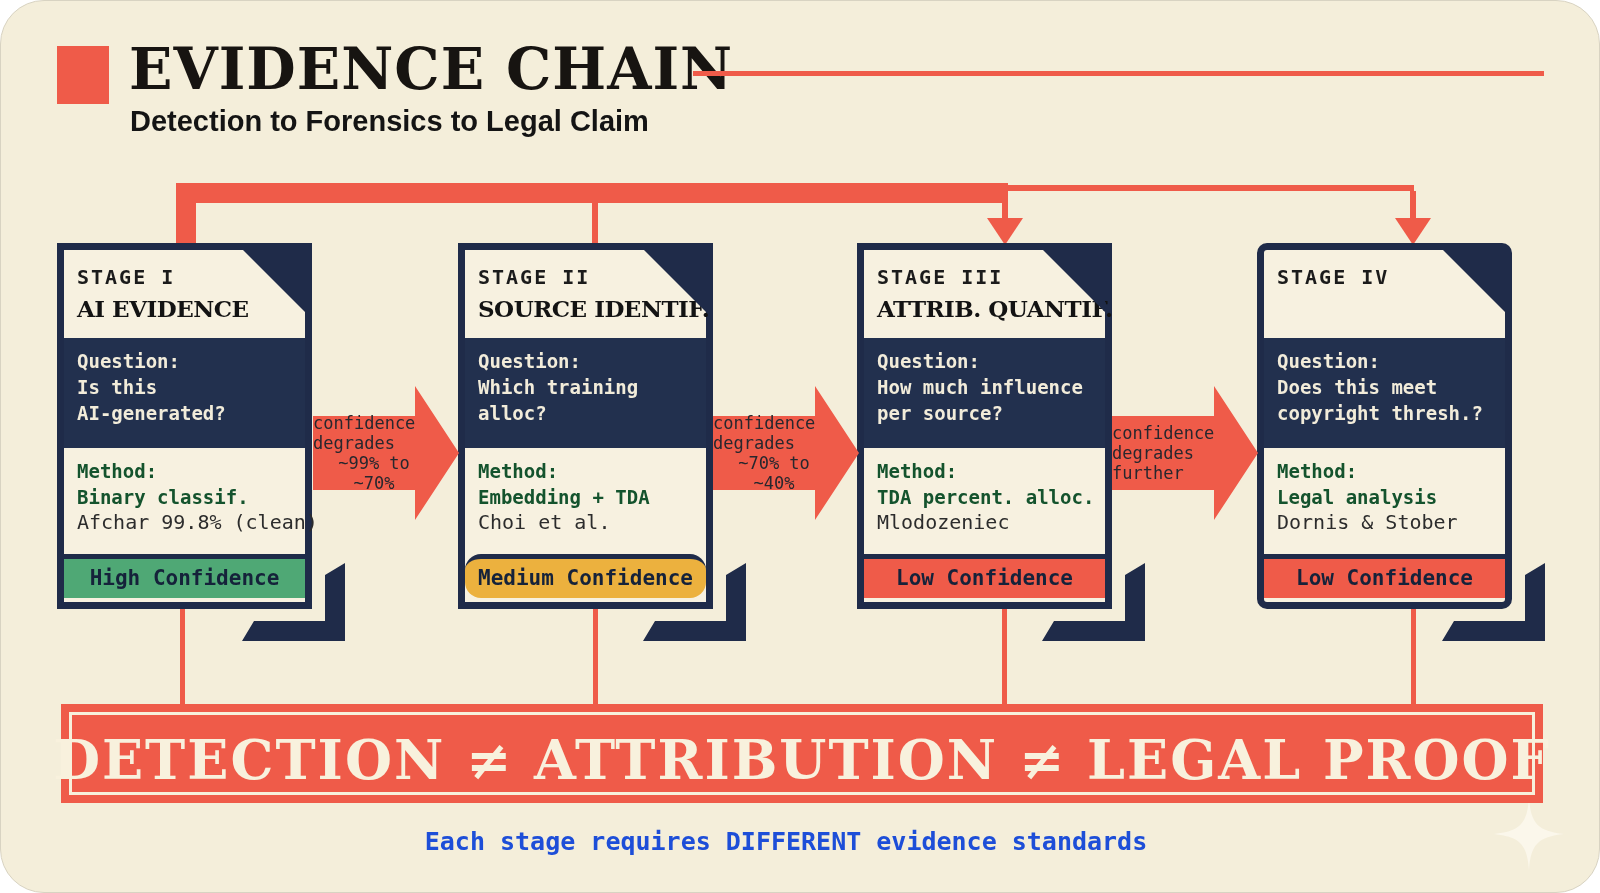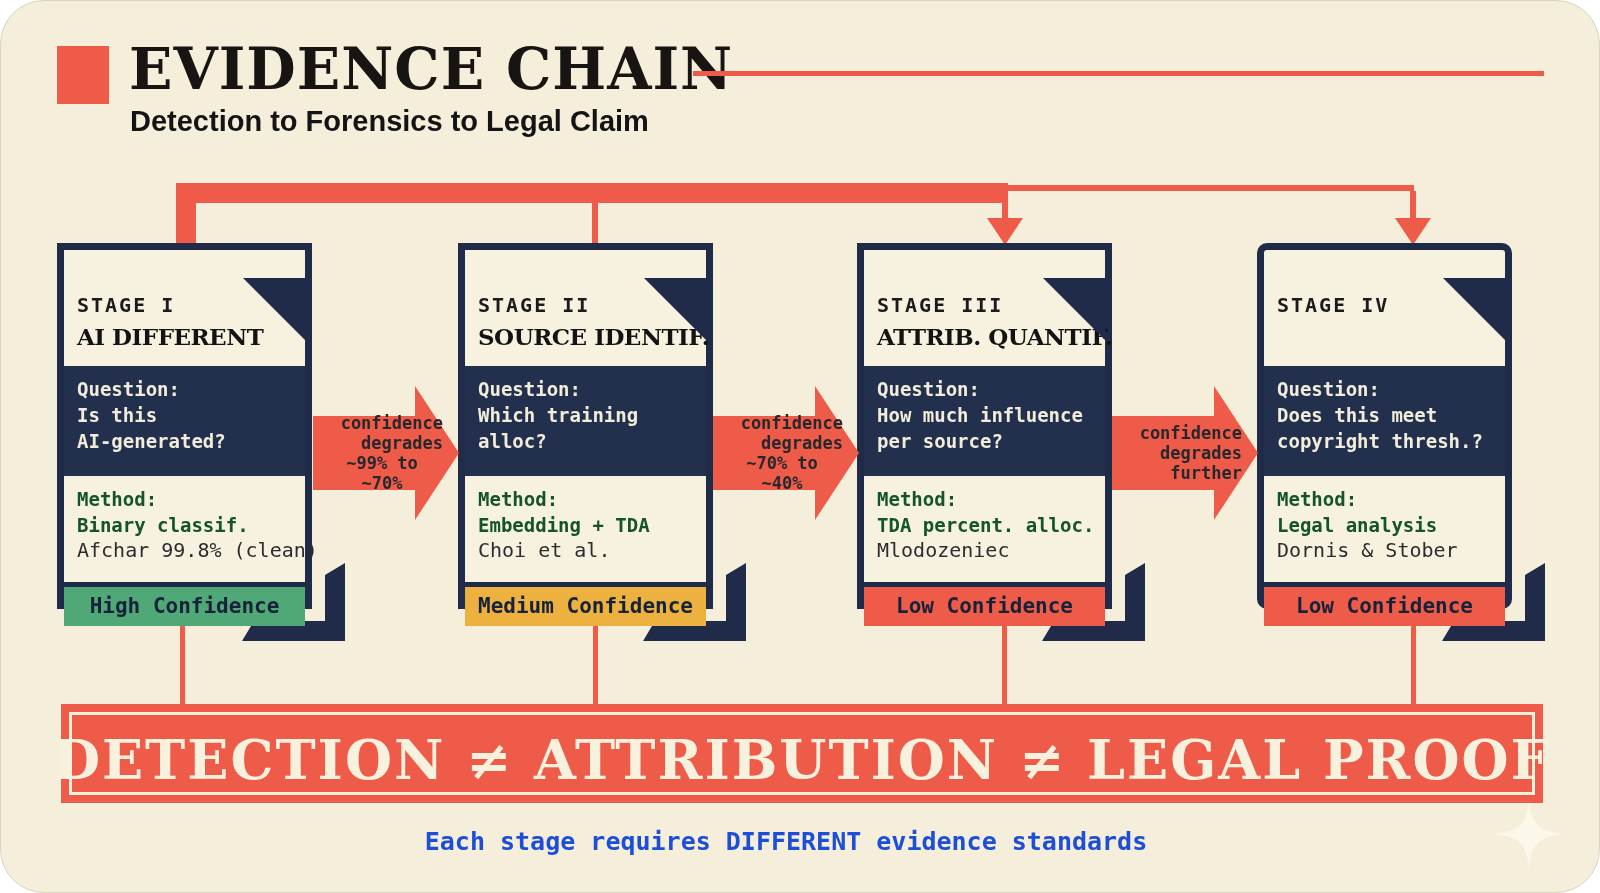--- a/index.html
+++ b/index.html
@@ -31,21 +31,21 @@
   .tc-v4{left:1409px;top:190px;width:6px;height:28px;}
   .ah{width:0;height:0;border-left:18px solid transparent;border-right:18px solid transparent;border-top:27px solid #ef5b49;}
   .ah3{left:986px;top:217px;}
   .ah4{left:1394px;top:217px;}
   
   .card{
     top:242px;width:255px;height:366px;background:#f7f1e0;
     border:7px solid #1f2b49;box-sizing:border-box;z-index:2;
   }
   .card1{left:56px;} .card2{left:457px;} .card3{left:856px;} .card4{left:1256px;border-radius:10px;}
-  .card-header{position:relative;height:88px;padding:15px 4px 0 13px;box-sizing:border-box;margin-top:28px;}
+  .card-header{position:relative;height:88px;padding:15px 4px 0 13px;box-sizing:border-box;}
   .fold{position:absolute;top:0;right:0;width:62px;height:62px;background:#1f2b49;
         clip-path:polygon(0 0,100% 0,100% 100%);}
   .stage-label{font-size:20px;font-weight:bold;letter-spacing:2px;color:#1b1b1b;}
   .card-title{
     margin-top:6px;font-family:"DejaVu Serif","Liberation Serif",serif;font-weight:bold;
     font-size:23px;letter-spacing:-0.5px;color:#131313;white-space:nowrap;
   }
   .card-question{
     height:110px;background:#22304e;color:#f2ecda;padding:10px 13px;box-sizing:border-box;
     font-size:19px;font-weight:bold;line-height:26px;
@@ -58,23 +58,23 @@
     text-align:center;line-height:38px;font-size:21px;font-weight:bold;color:#15223a;
   }
   
   .bracket{top:562px;width:103px;height:78px;z-index:1;}
   .b1{left:241px;} .b2{left:642px;} .b3{left:1041px;} .b4{left:1441px;}
   
   .flow-arrow{top:385px;width:146px;height:134px;z-index:3;}
   .fa1{left:312px;} .fa2{left:712px;} .fa3{left:1111px;}
   .flow-arrow svg{position:absolute;left:0;top:0;}
   .arrow-text{
-    position:absolute;left:8px;top:0;width:122px;height:134px;
-    display:flex;flex-direction:column;align-items:flex-end;justify-content:center;
-    font-size:17px;font-weight:bold;line-height:20px;color:#27272e;text-align:center;
+    position:absolute;left:0;top:0;width:122px;height:134px;
+    display:flex;flex-direction:column;align-items:flex-start;justify-content:center;
+    font-size:17px;font-weight:normal;line-height:20px;color:#27272e;text-align:center;
   }
   
   .drop{top:608px;width:5px;height:95px;}
   .d1{left:179px;} .d2{left:592px;} .d3{left:1001px;} .d4{left:1410px;}
   
   .banner{left:60px;top:703px;width:1482px;height:99px;background:#ef5b49;z-index:2;}
   .banner-inner{
     position:absolute;left:8px;top:8px;right:8px;bottom:8px;border:3px solid #f7f0dc;
     display:flex;align-items:center;justify-content:center;
   }
@@ -117,21 +117,21 @@
       <polygon points="12,58 83,58 83,12 103,0 103,78 0,78" fill="#1f2b49"></polygon>
     </svg>
   <svg class="abs bracket b4" viewBox="0 0 103 78">
       <polygon points="12,58 83,58 83,12 103,0 103,78 0,78" fill="#1f2b49"></polygon>
     </svg>
 
   <div class="abs card card1">
     <div class="card-header">
       <div class="fold"></div>
       <div class="stage-label">STAGE I</div>
-      <div class="card-title">AI DIFFERENT</div>
+      <div class="card-title">AI EVIDENCE</div>
     </div>
     <div class="card-question">
       <div>Question:</div>
       <div>Is this</div>
       <div>AI-generated?</div>
     </div>
     <div class="card-method">
       <div class="method-line">Method:</div>
       <div class="method-line">Binary classif.</div>
       <div class="citation">Afchar 99.8% (clean)</div>
@@ -148,21 +148,21 @@
     <div class="card-question">
       <div>Question:</div>
       <div>Which training</div>
       <div>alloc?</div>
     </div>
     <div class="card-method">
       <div class="method-line">Method:</div>
       <div class="method-line">Embedding + TDA</div>
       <div class="citation">Choi et al.</div>
     </div>
-    <div class="card-conf" style="background: rgb(236, 177, 62);">Medium Confidence</div>
+    <div class="card-conf" style="background: rgb(236, 177, 62); border-radius: 16px;">Medium Confidence</div>
   </div>
 
   <div class="abs card card3">
     <div class="card-header">
       <div class="fold"></div>
       <div class="stage-label">STAGE III</div>
       <div class="card-title">ATTRIB. QUANTIF.</div>
     </div>
     <div class="card-question">
       <div>Question:</div>

